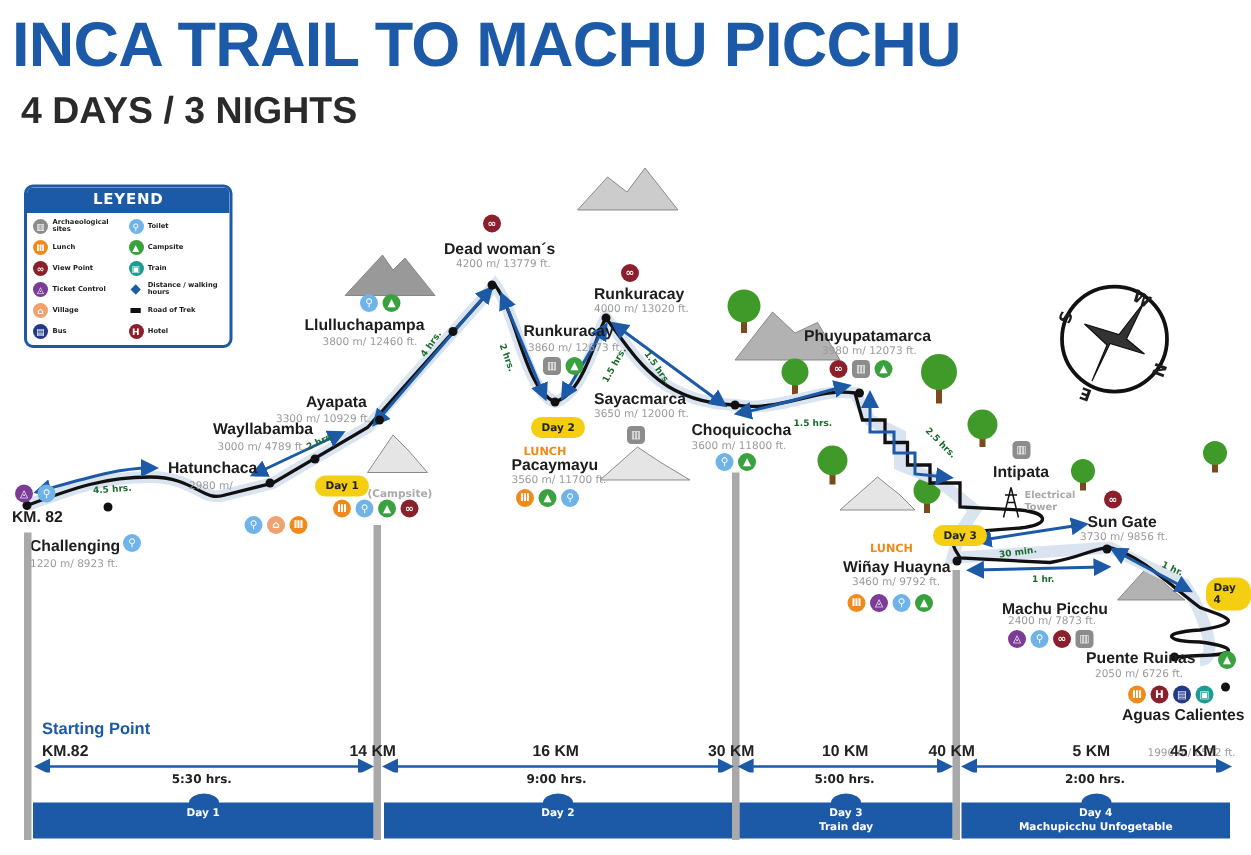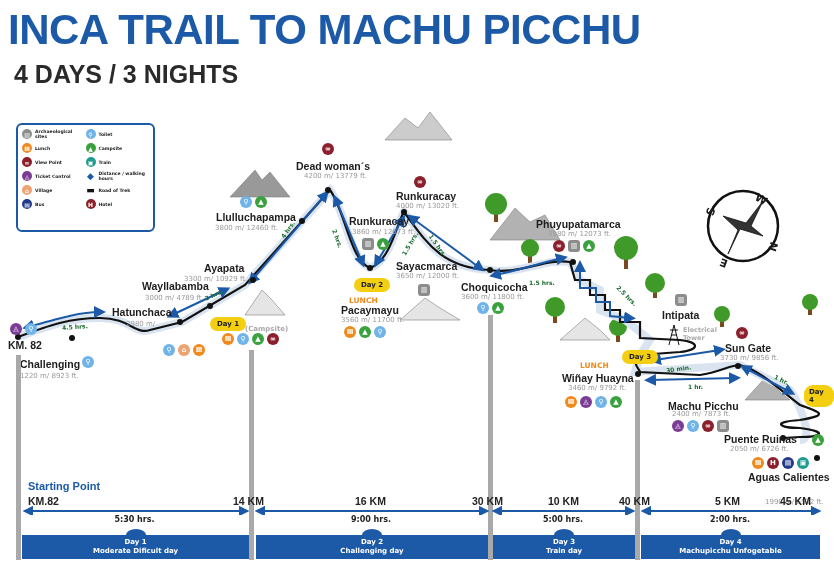--- a/index.html
+++ b/index.html
@@ -36,20 +36,21 @@
   .daybar::before { content: ""; position: absolute; left: 50%; top: -6px; width: 20px; height: 12px; margin-left: -10px; background: #1c5aa8; border-radius: 50% 50% 0 0; }
   .daybar span { position: relative; display: block; }
 </style>
 </head>
 <body>
 
 <div class="abs title">INCA TRAIL TO MACHU PICCHU</div>
 <div class="abs subtitle">4 DAYS  / 3 NIGHTS</div>
 
 <div class="abs legend">
+  <div class="legend-head">LEYEND</div>
   <div class="legend-grid">
     <div class="legend-item">
         <span class="lg-ic" style="background:#8c8c8c">▥</span>
         <span>Archaeological sites</span>
       </div>
     <div class="legend-item">
         <span class="lg-ic" style="background:#6fb3e8">⚲</span>
         <span>Toilet</span>
       </div>
     <div class="legend-item">
@@ -220,21 +221,21 @@
 <div class="place" style="left:142px;top:280px">Wayllabamba</div>
 <div class="alt" style="left:145px;top:294px">3000 m/ 4789 ft.</div>
 
 <div class="place" style="left:204px;top:262px">Ayapata</div>
 <div class="alt" style="left:184px;top:275px">3300 m/ 10929 ft.</div>
 
 <div class="icons" style="left:240px;top:196px">
   <span class="ic" style="background:#6fb3e8">⚲</span>
   <span class="ic" style="background:#3aa13f">▲</span>
 </div>
-<div class="place" style="left:216px;top:211px">Llulluchapampa</div>
+<div class="place" style="left:203px;top:211px">Llulluchapampa</div>
 <div class="alt" style="left:215px;top:224px">3800 m/ 12460 ft.</div>
 
 <div class="icons" style="left:322px;top:143px">
     <span class="ic" style="background:#8b1f2c">∞</span>
   </div>
 <div class="place" style="left:296px;top:160px">Dead woman´s</div>
 <div class="alt" style="left:304px;top:172px">4200 m/ 13779 ft.</div>
 
 <div class="place" style="left:349px;top:215px">Runkuracay</div>
 <div class="alt" style="left:352px;top:228px">3860 m/ 12673 ft.</div>
@@ -374,25 +375,23 @@
   </g>
 </svg>
 
 <div class="dur" style="left:22px;width:225px">5:30 hrs.</div>
 <div class="dur" style="left:256px;width:230px">9:00 hrs.</div>
 <div class="dur" style="left:493px;width:140px">5:00 hrs.</div>
 <div class="dur" style="left:640px;width:180px">2:00 hrs.</div>
 
 <div class="daybar" style="left:22px;width:227px">
   <span>Day 1</span>
-  <span>Moderate Dificult day</span>
 </div>
 <div class="daybar" style="left:256px;width:232px">
   <span>Day 2</span>
-  <span>Challenging day</span>
 </div>
 <div class="daybar" style="left:493px;width:142px">
   <span>Day 3</span>
   <span>Train day</span>
 </div>
 <div class="daybar" style="left:641px;width:179px">
   <span>Day 4</span>
   <span>Machupicchu Unfogetable</span>
 </div>
 

